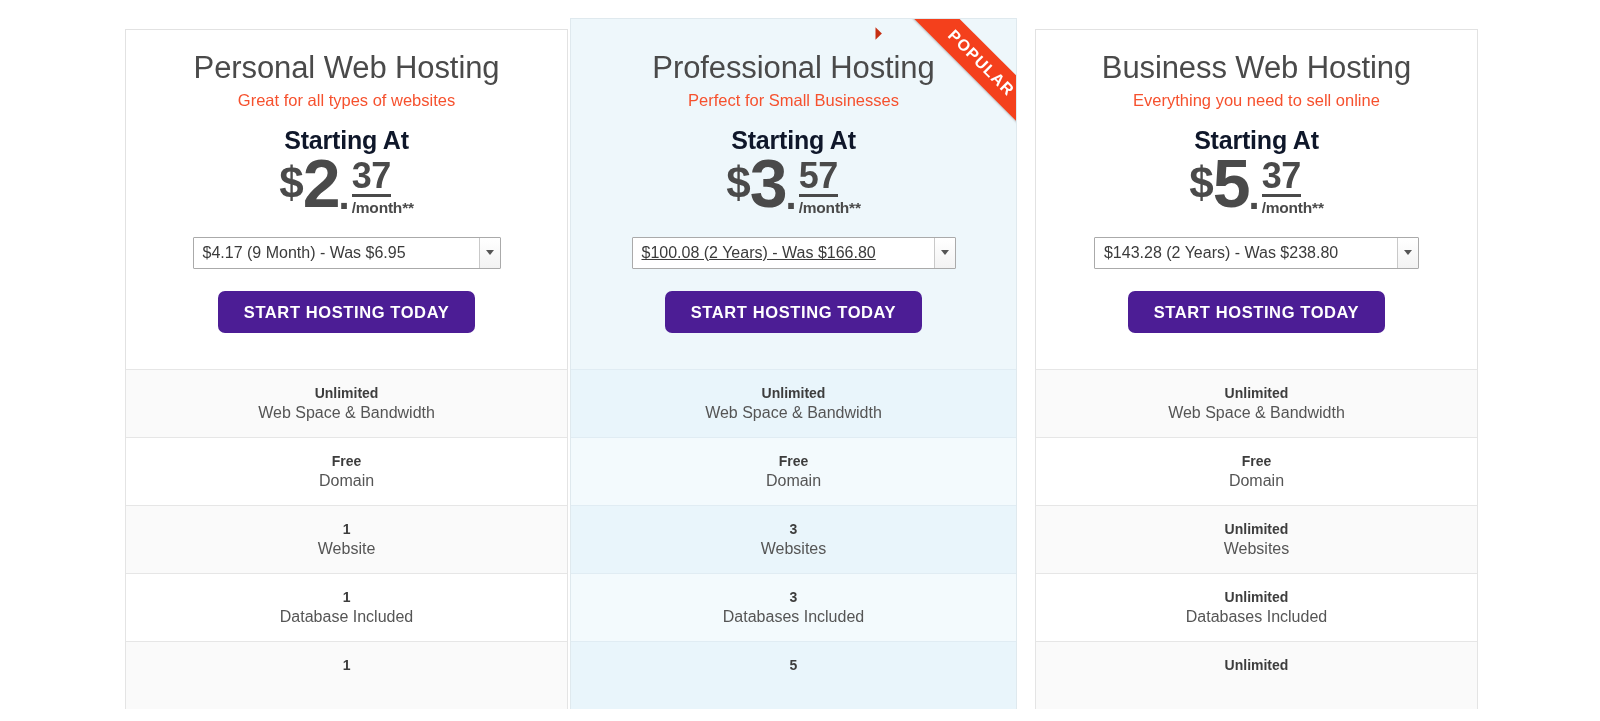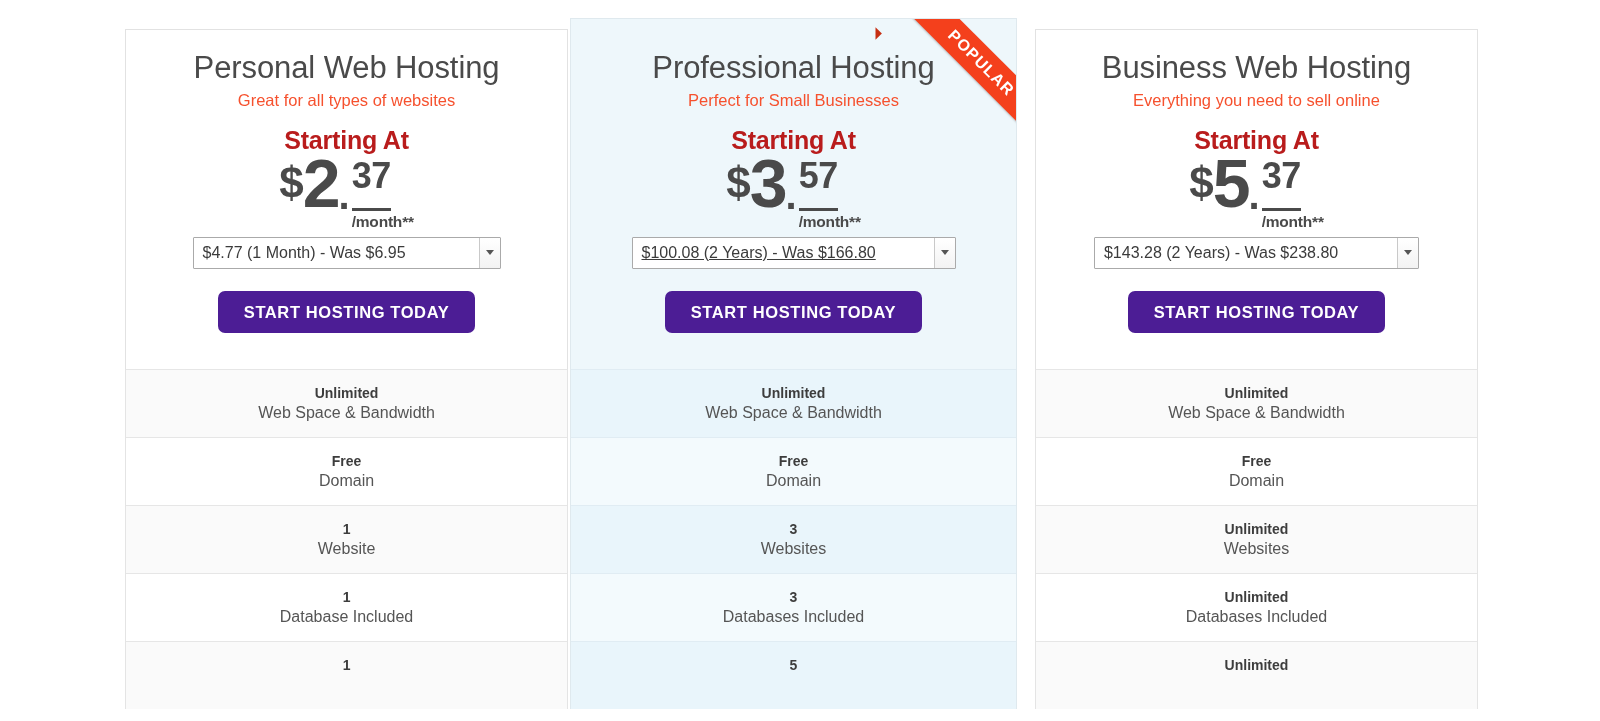--- a/index.html
+++ b/index.html
@@ -74,21 +74,21 @@
     font-size: 16.5px;
     line-height: 1.2;
     color: #f6512e;
     margin: 0 0 17px 0;
     font-weight: 400;
   }
 
   .starting-at {
     font-size: 25px;
     font-weight: 700;
-    color: #b91c1c;
+    color: #0f172a;
     line-height: 1;
     margin: 0 0 2px 0;
     letter-spacing: -0.2px;
   }
 
   
   .price-row {
     display: inline-flex;
     align-items: flex-start;
     justify-content: center;
@@ -123,21 +123,21 @@
     flex-direction: column;
     align-items: flex-start;
     margin-top: 4px;
   }
   .price-cents {
     font-size: 36px;
     font-weight: 700;
     line-height: 0.92;
     letter-spacing: -0.5px;
     border-bottom: 3px solid #4a4a4a;
-    padding-bottom: 16px;
+    padding-bottom: 2px;
   }
   .price-period {
     font-size: 15.5px;
     font-weight: 700;
     line-height: 1;
     margin-top: 3px;
     letter-spacing: -0.2px;
   }
 
   
@@ -300,21 +300,21 @@
           <span class="price-currency">$</span>
           <span class="price-dollars">2</span>
           <span class="price-dot">.</span>
           <span class="price-right">
             <span class="price-cents">37</span>
             <span class="price-period">/month**</span>
           </span>
         </div>
         <div class="term-select-wrap">
           <div class="term-select">
-            <span class="term-select-value">$4.77 (1 Month) - Was $6.95</span>
+            <span class="term-select-value">$4.17 (9 Month) - Was $6.95</span>
             <span class="term-select-arrow">
                 <i class="caret"></i>
               </span>
           </div>
         </div>
         <div class="cta-wrap">
           <button class="cta-button">START HOSTING TODAY</button>
         </div>
       </div>
       <div class="feature-list">

